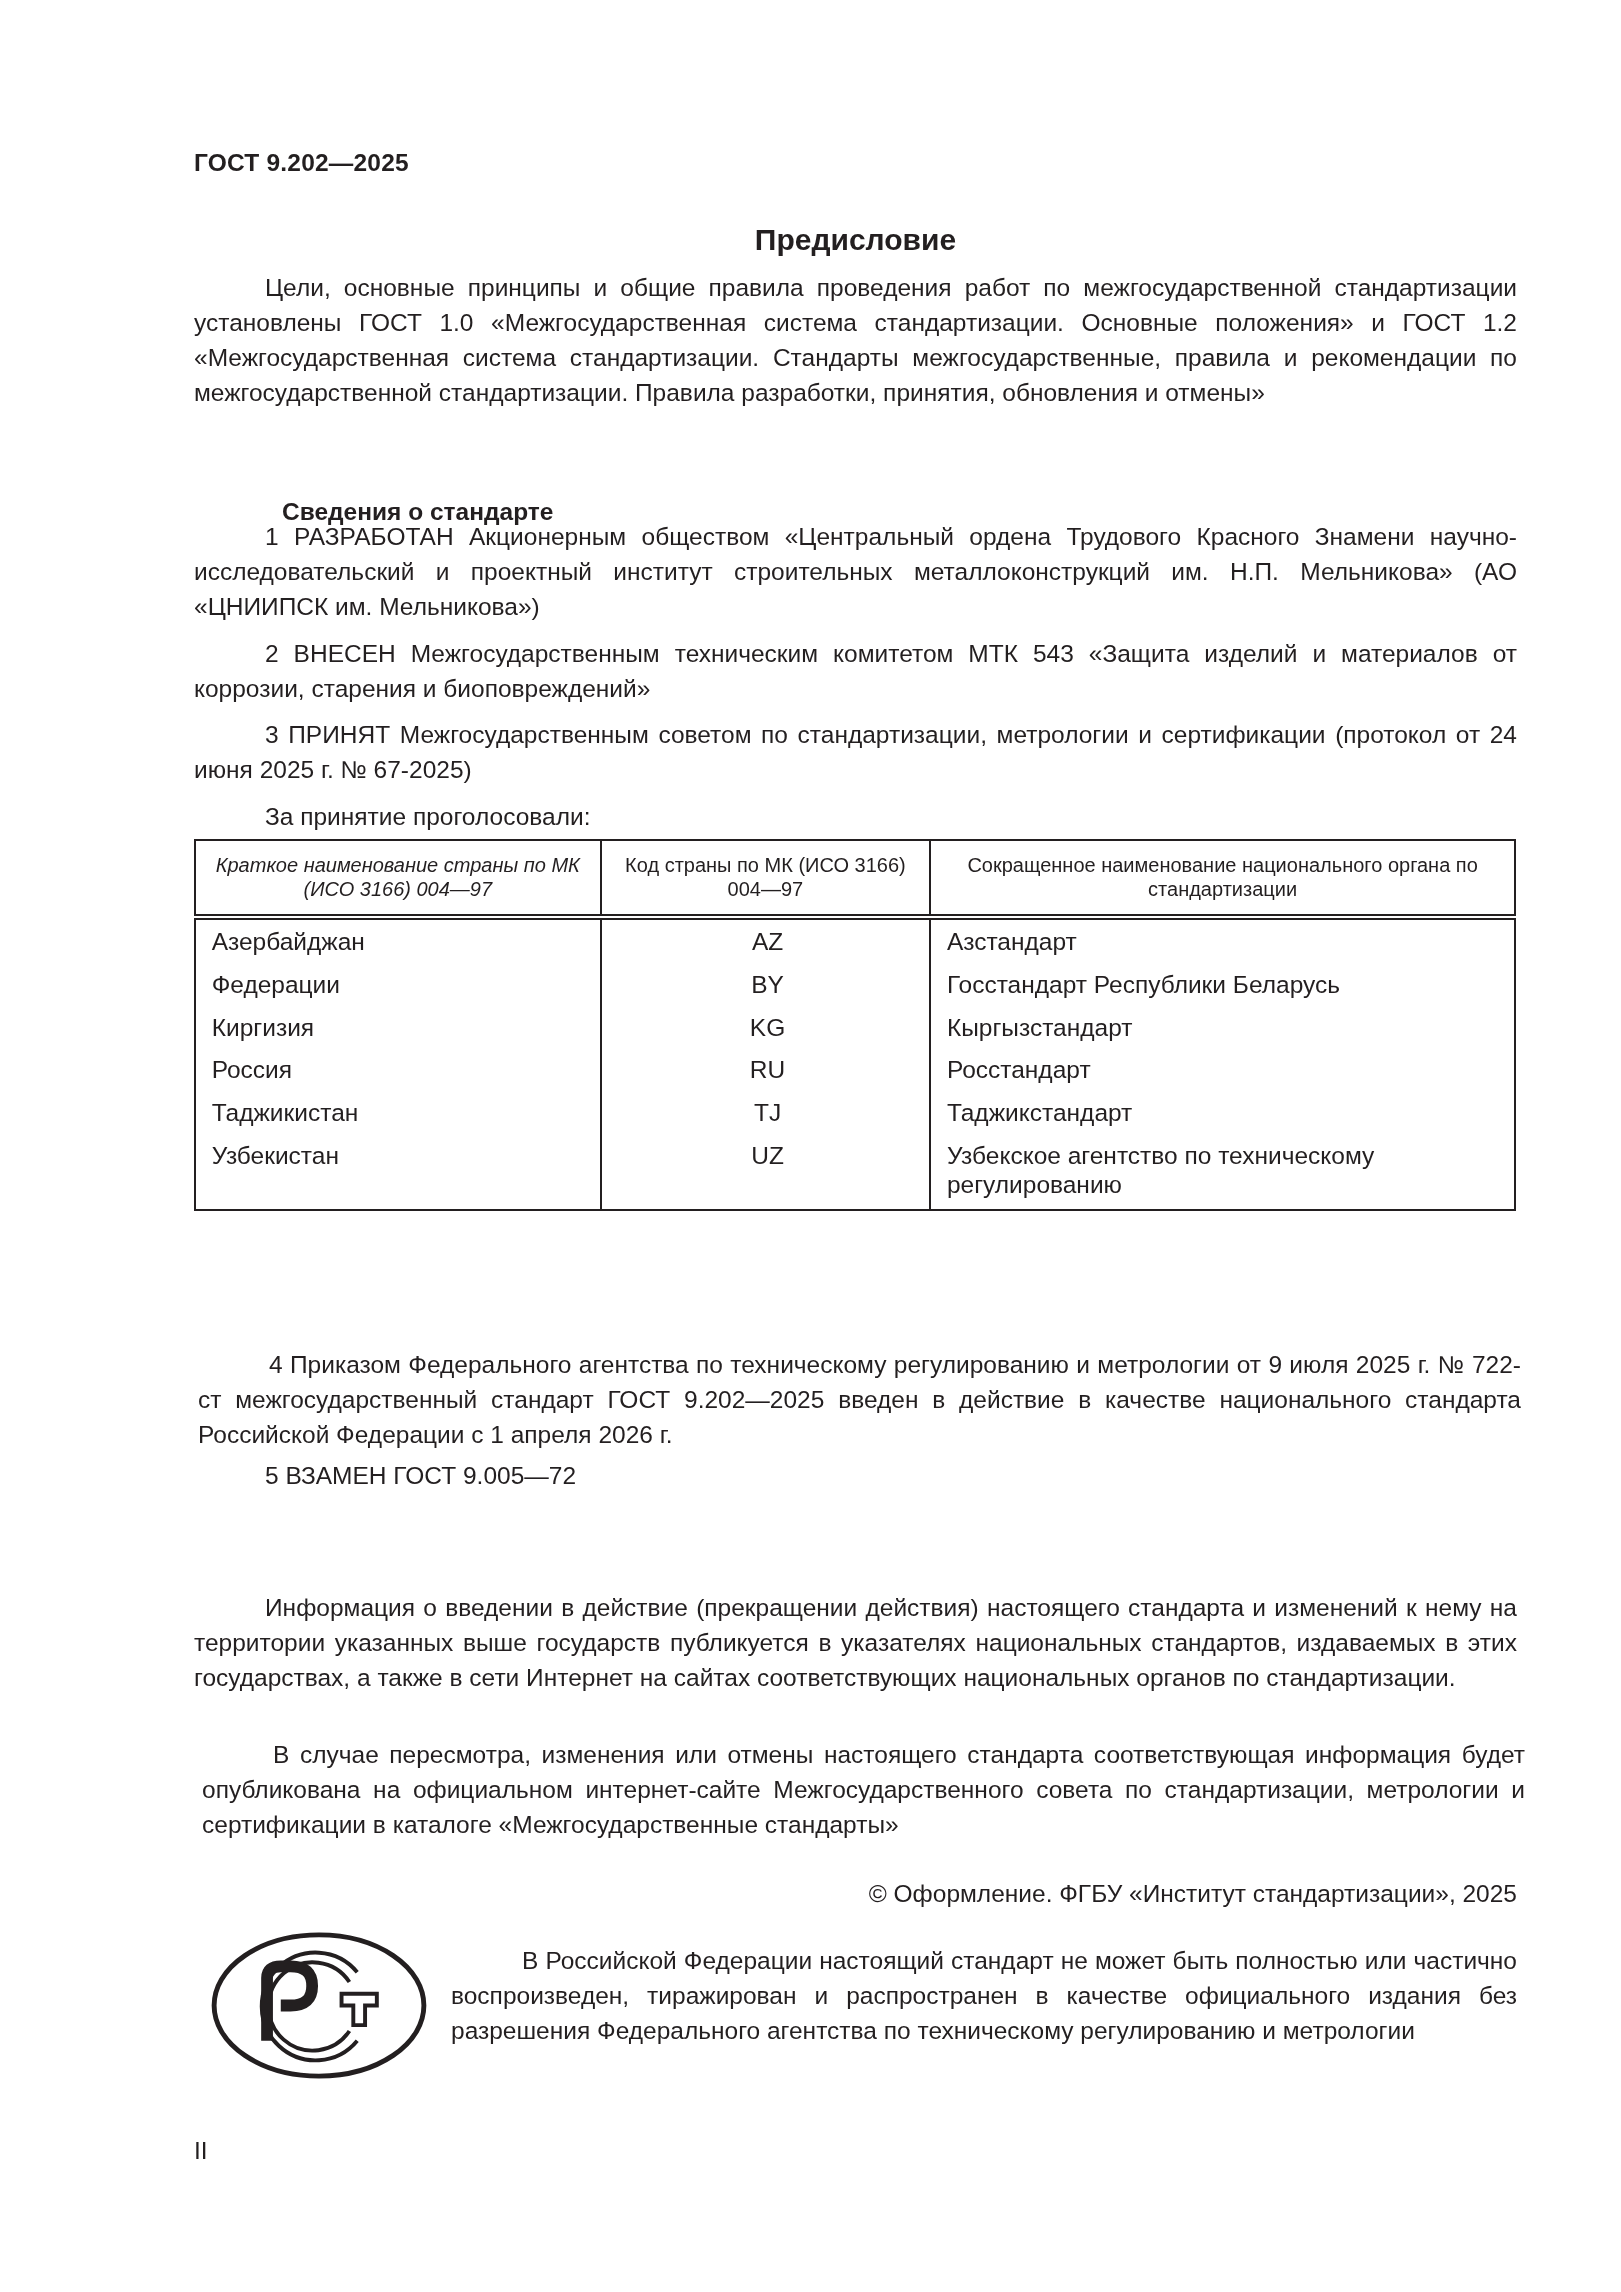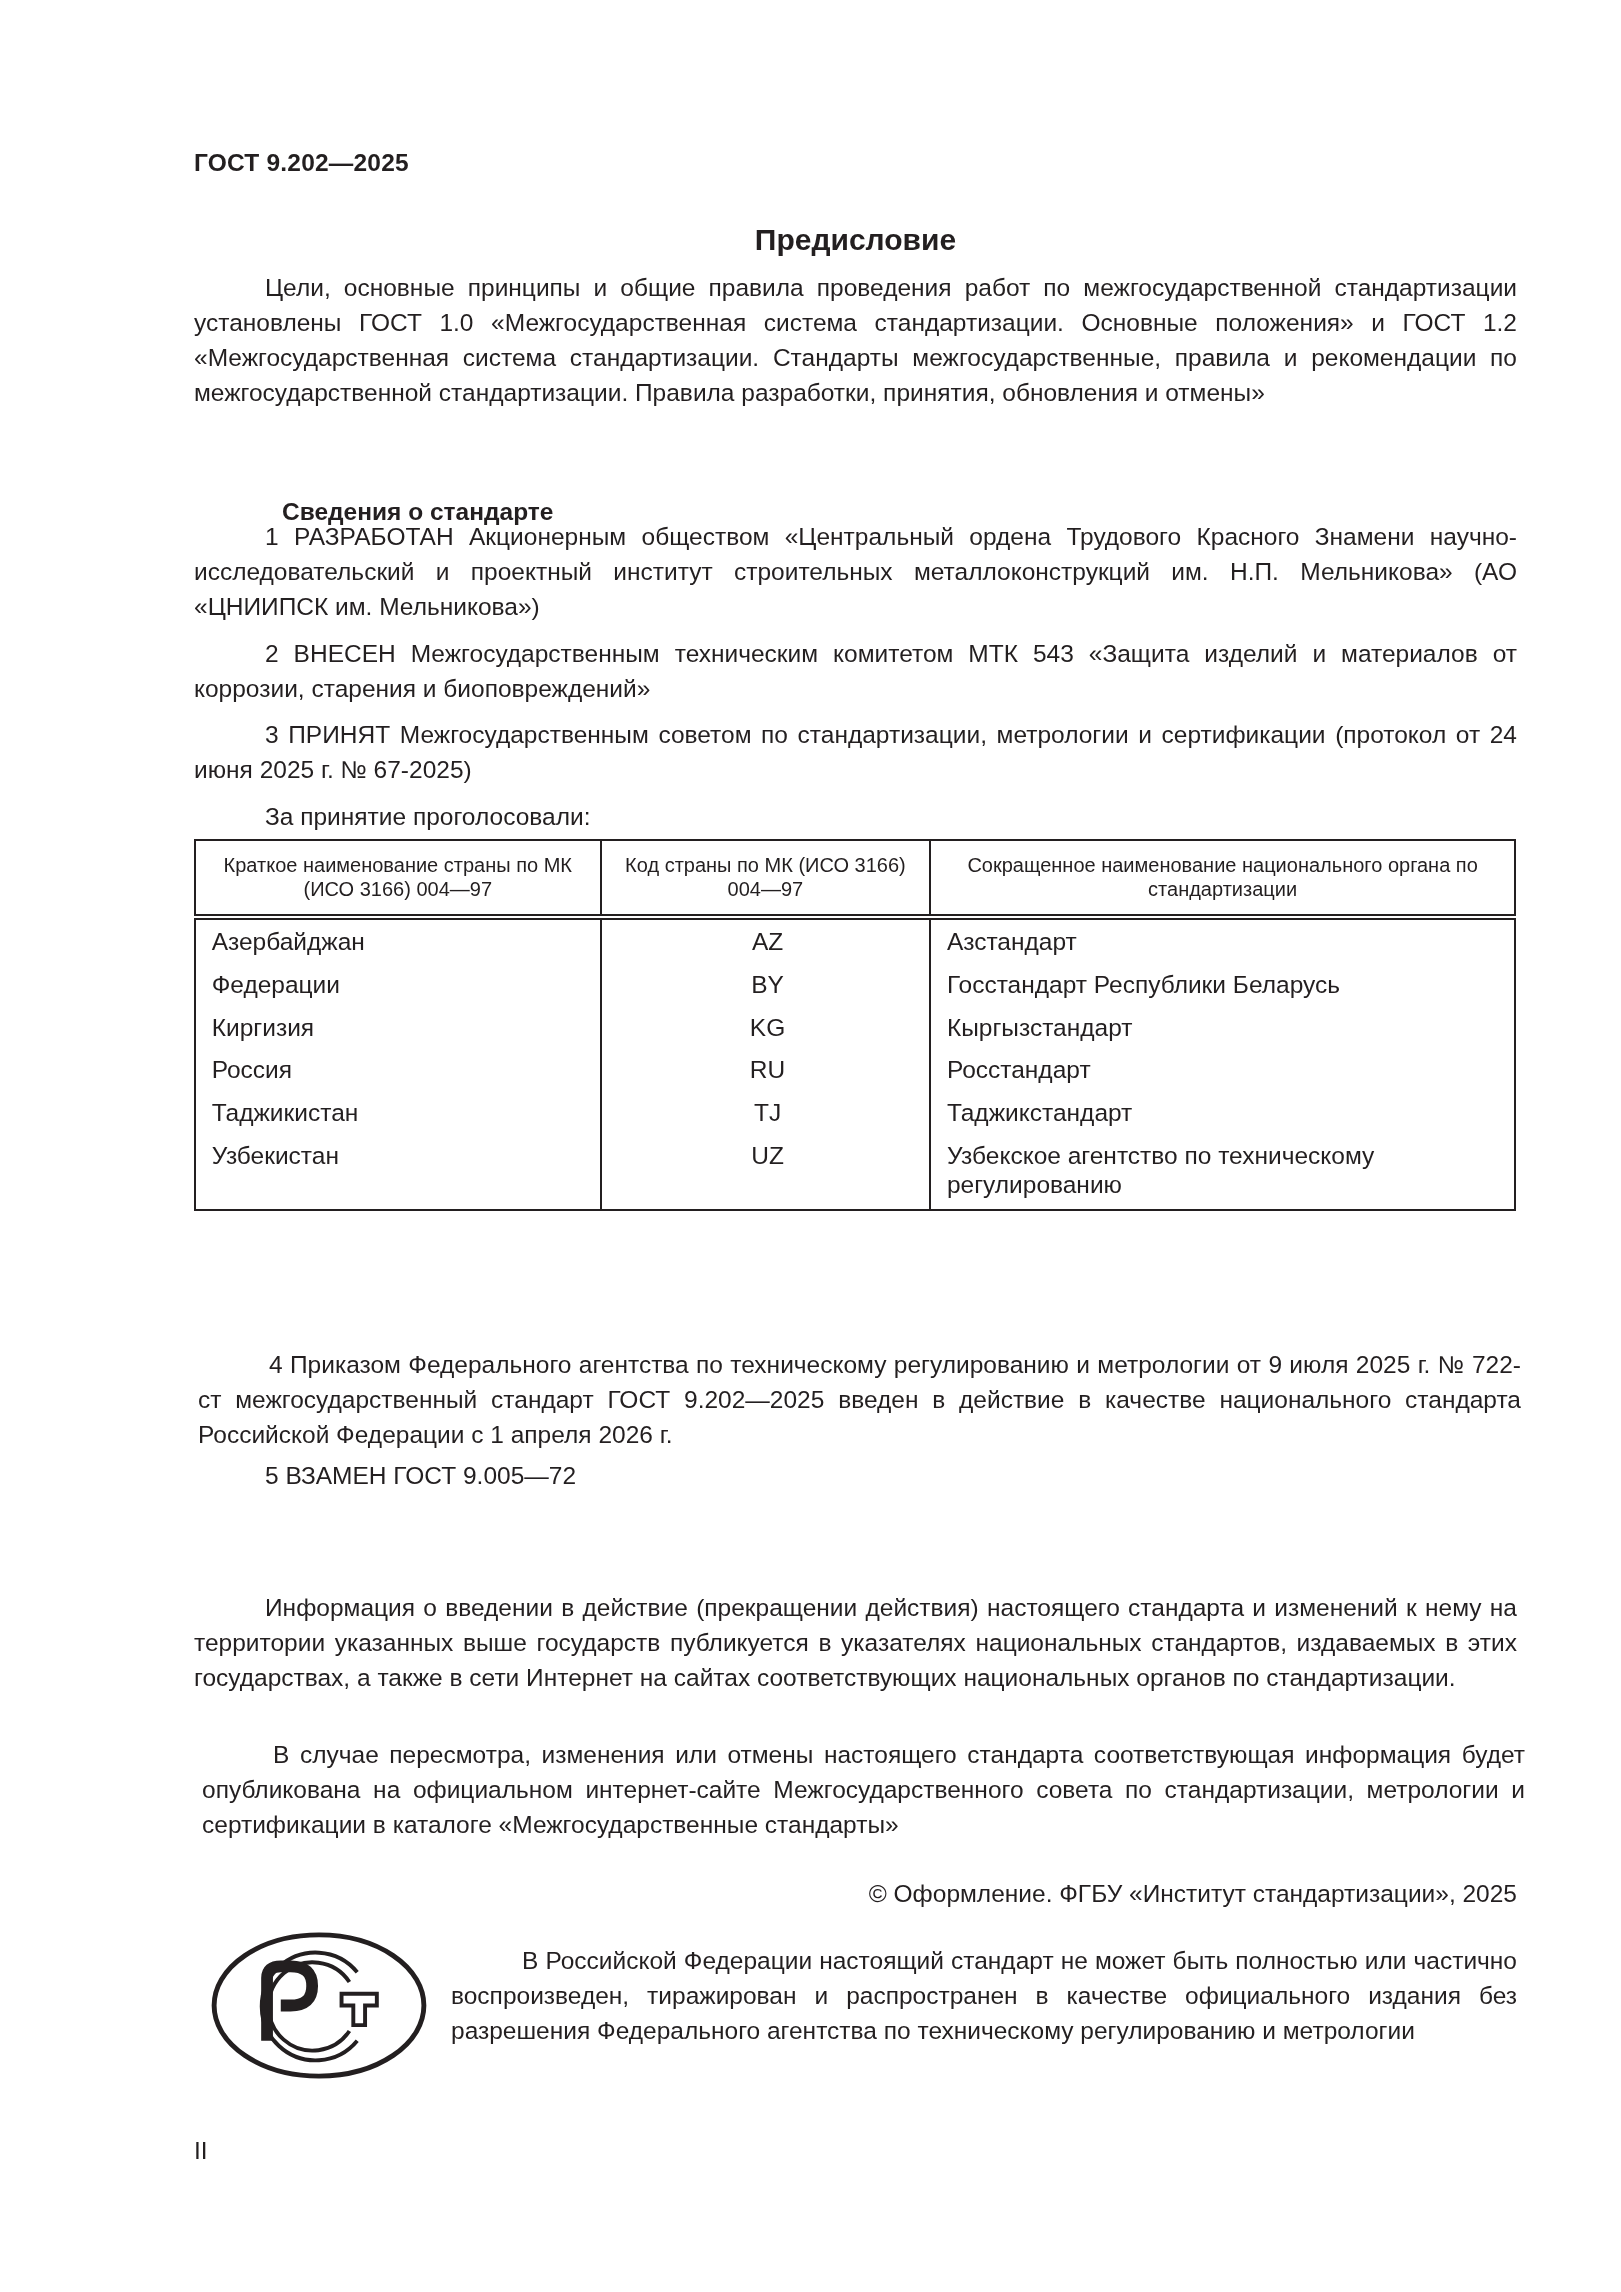--- a/index.html
+++ b/index.html
@@ -38,21 +38,21 @@
   table.votes th:first-child { border-left: none; }
   table.votes thead tr { border-bottom: 6.9px double #231f20; }
   table.votes td {
     vertical-align: top; line-height: 29px; padding: 5.9px 15.7px 7.8px 15.7px;
     border-left: 2px solid #231f20;
   }
   table.votes td:first-child { border-left: none; }
   table.votes td.code { text-align: center; padding-left: 20px; }
   table.votes tbody tr:first-child td { padding-top: 7.8px; }
   table.votes tbody tr:last-child td { padding-bottom: 9.8px; }
-  .col1 { width: 388px; }
+  .col1 { width: 388px; font-style: italic; }
   .col2 { width: 312px; }
 
   .copyright {
     position: absolute; right: 104px; top: 1880px;
     font-size: 24.5px; white-space: nowrap;
   }
   .logo { position: absolute; left: 210px; top: 1931px; width: 218px; height: 149px; }
   .rights {
     position: absolute; left: 451px; width: 1066px; top: 1943px;
     font-size: 24.5px; line-height: 35px; text-align: justify; text-align-last: left;

